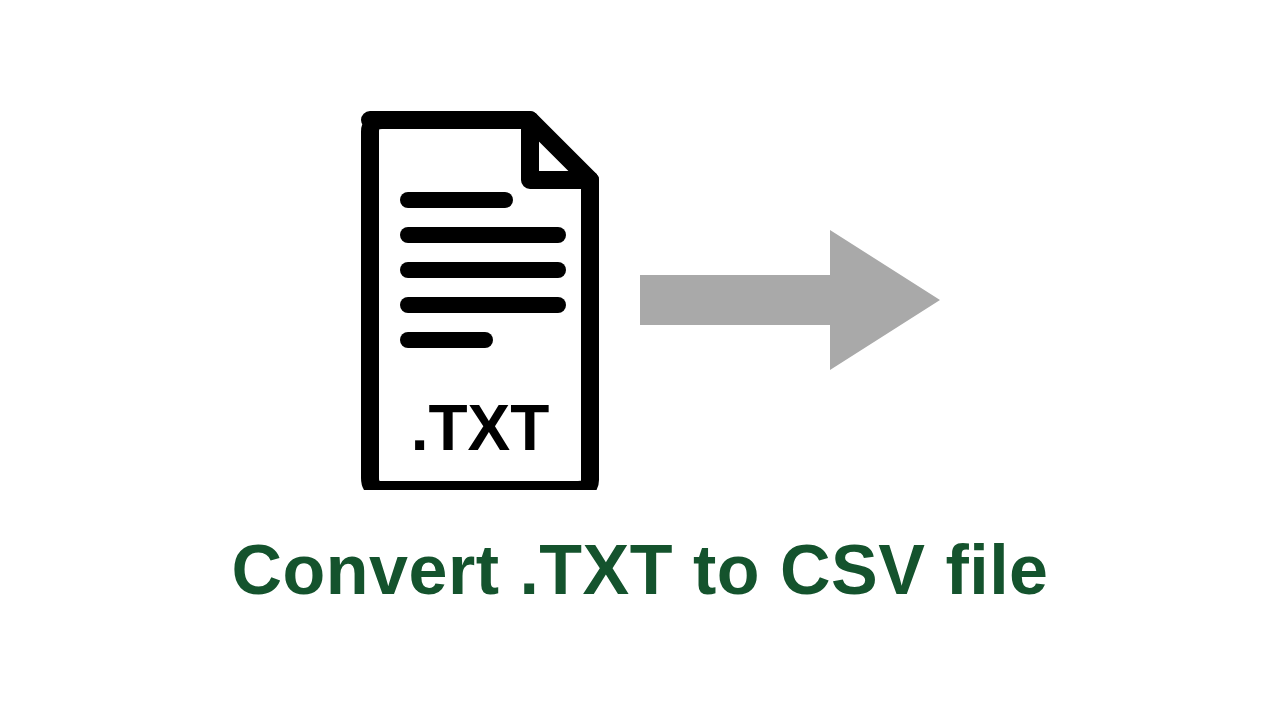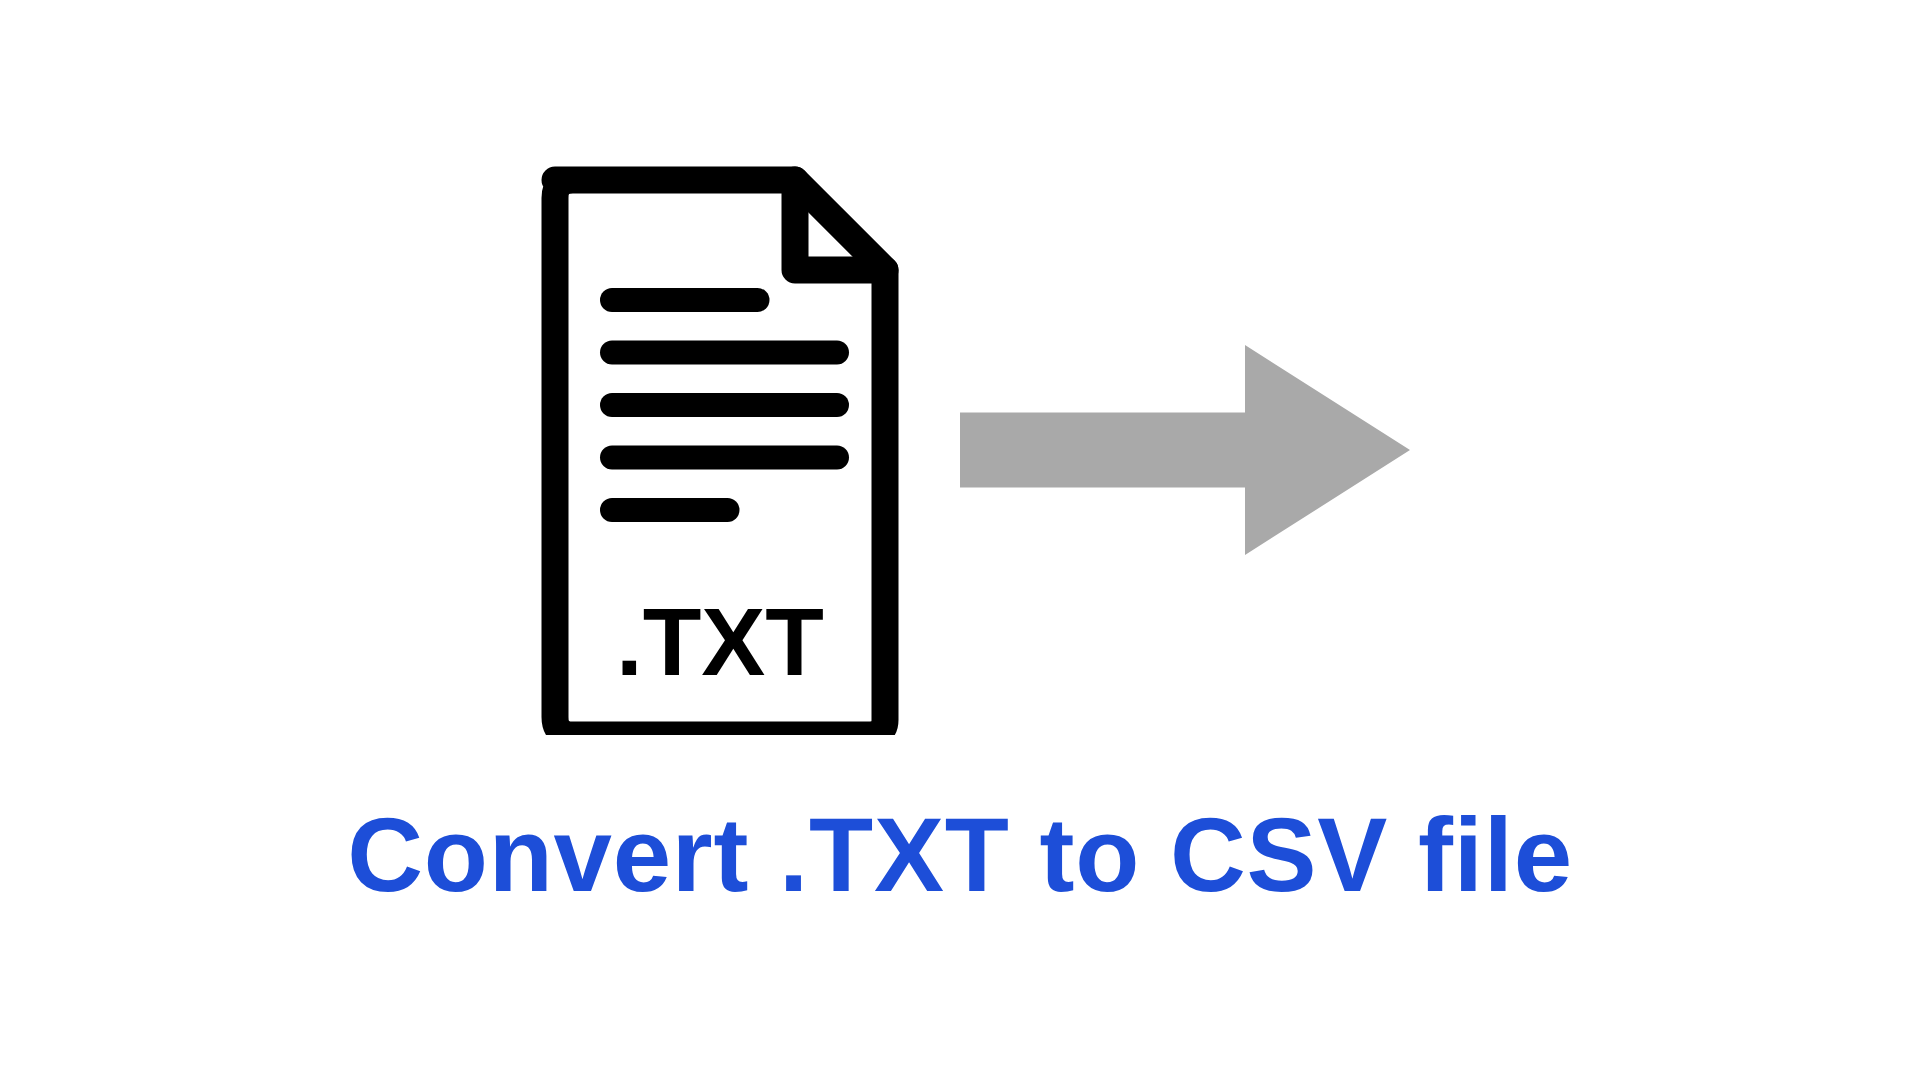--- a/index.html
+++ b/index.html
@@ -18,21 +18,21 @@
       align-items: center;
       justify-content: center;
       margin-bottom: 40px;
     }
     .txt-icon-wrap { width: 300px; height: 380px; }
     .arrow-wrap { width: 320px; height: 100px; display:flex; align-items:center; justify-content:center;}
     .csv-icon-wrap { width: 340px; height: 400px; }
     .caption {
       font-size: 70px;
       font-weight: 700;
-      color: #1d4ed8;
+      color: #14532d;
       letter-spacing: 0.5px;
     }
   </style>
 </head>
 <body>
 
 <div class="diagram-row">
 
   <div class="txt-icon-wrap">
     <svg viewBox="0 0 300 380" width="300" height="380">

